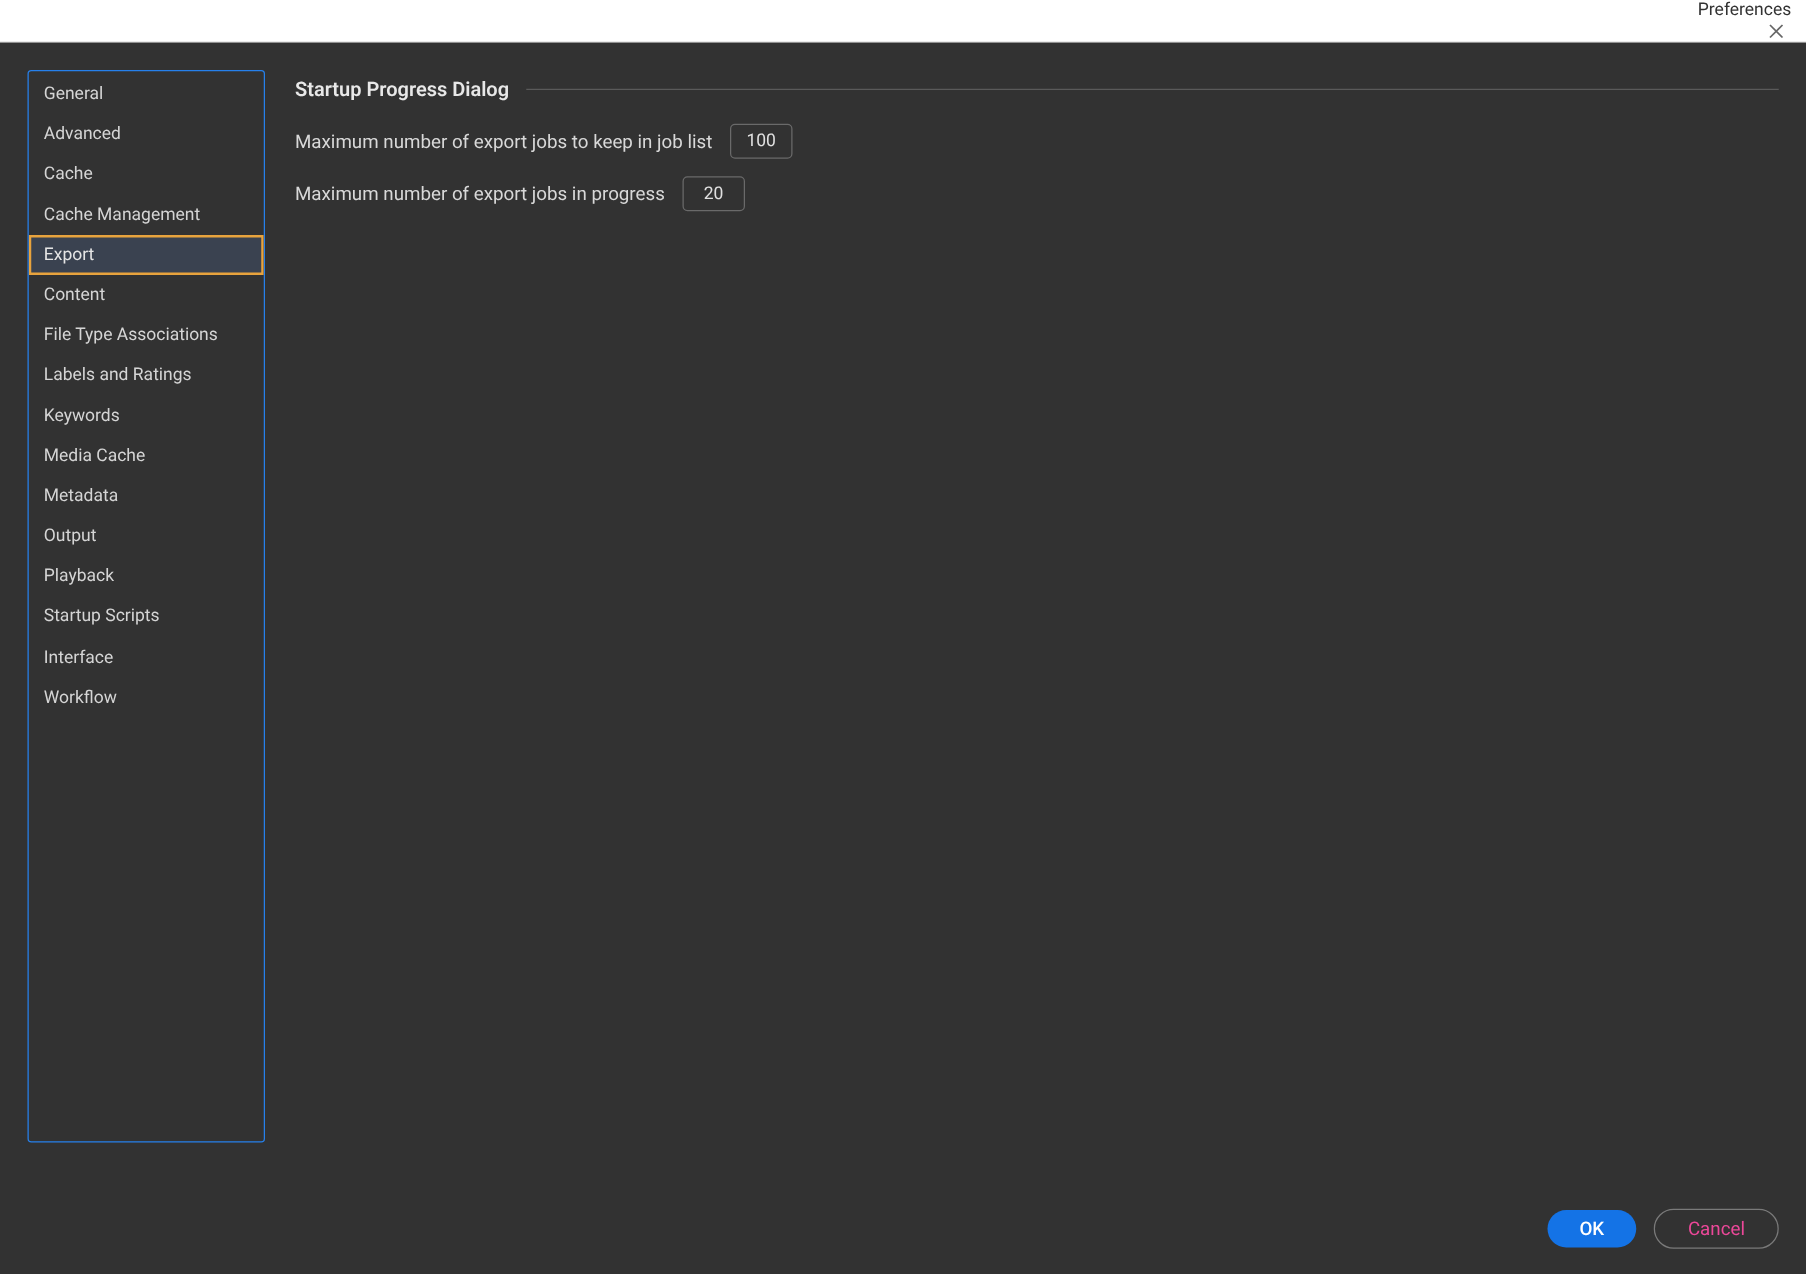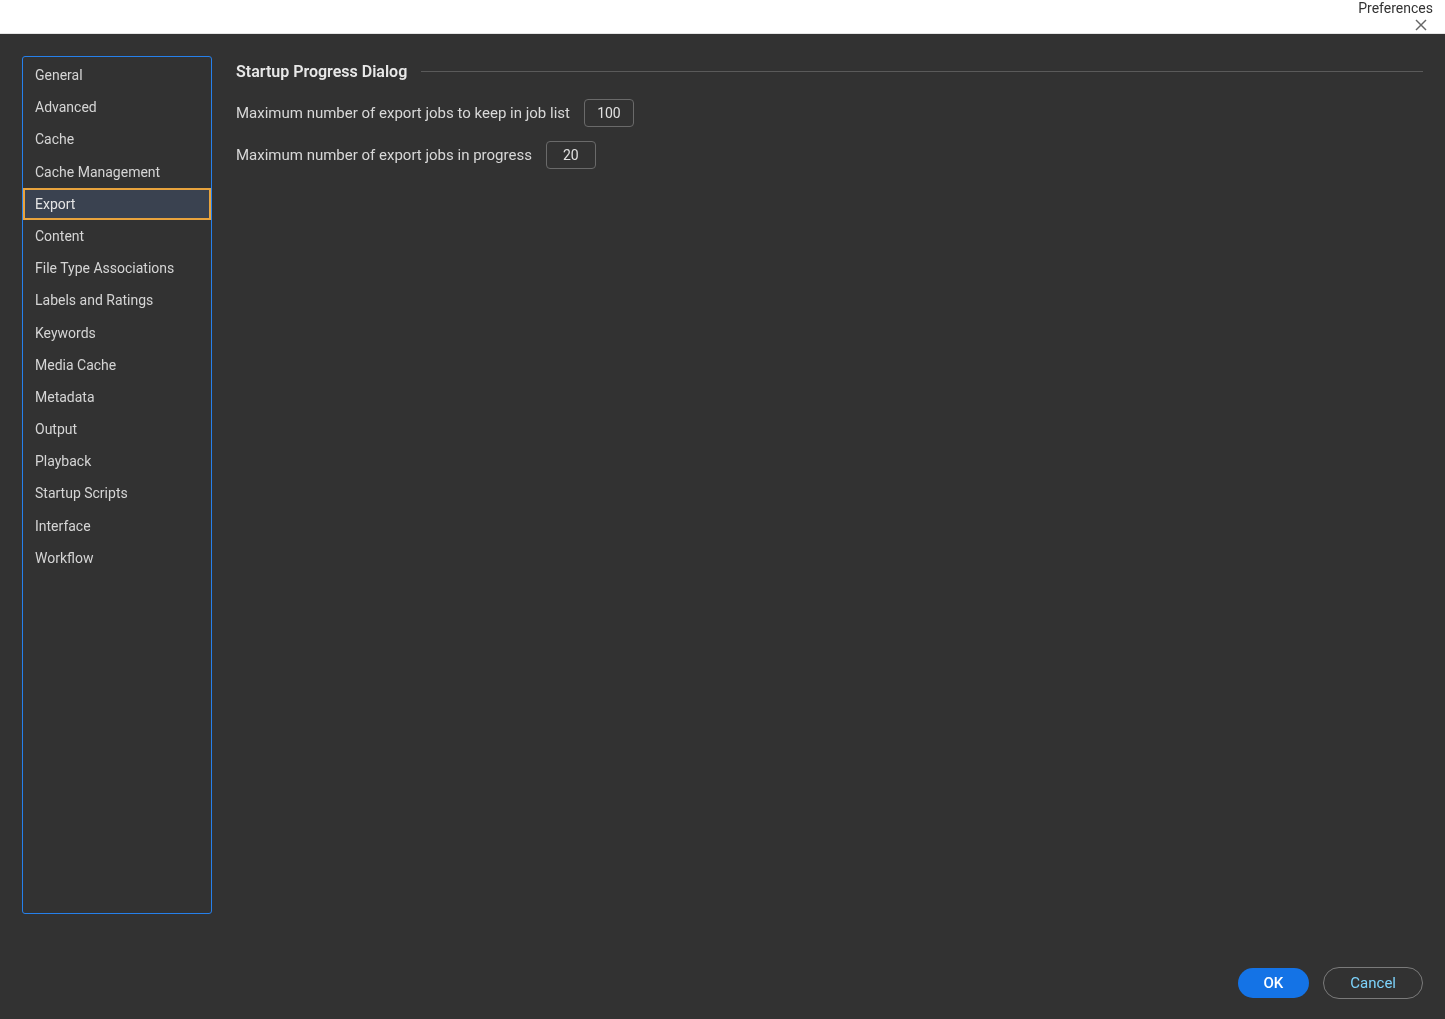--- a/index.html
+++ b/index.html
@@ -134,21 +134,21 @@
       border: none;
     }
     .btn-primary {
       background: #1473e6;
       color: #fff;
       font-weight: 500;
     }
     .btn-secondary {
       background: transparent;
       border: 1.5px solid #7a7a7a;
-      color: #7dd3fc;
+      color: #ec4899;
     }
   </style>
 </head>
 <body>
 
 <div class="window">
   <div class="titlebar">
     <div class="titlebar-title">Preferences</div>
     <div class="close-btn">
       <svg width="12" height="12" viewBox="0 0 12 12">

